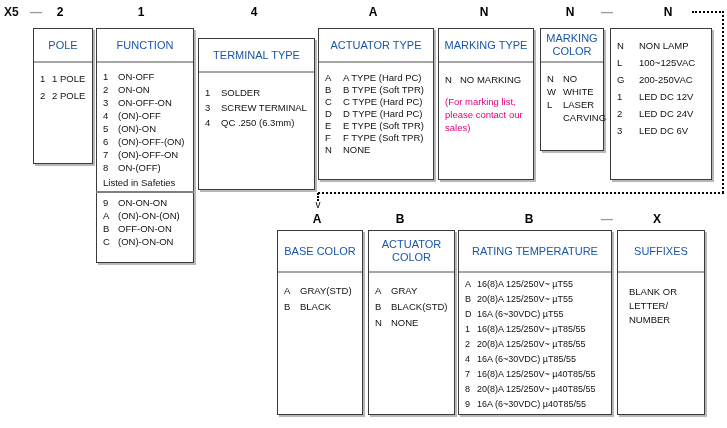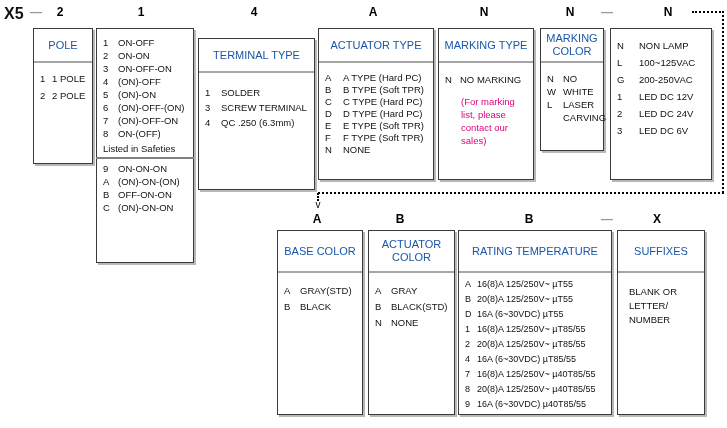--- a/index.html
+++ b/index.html
@@ -1,39 +1,39 @@
 <!DOCTYPE html>
 <html><head>
 <meta charset="utf-8">
 <style>
   html,body{margin:0;padding:0;background:#fff;}
   #stage{position:relative;width:727px;height:428px;background:#fff;overflow:hidden;
          font-family:"Liberation Sans",sans-serif;color:#111;}
   .code{position:absolute;top:5px;font-size:12px;font-weight:bold;color:#000;transform:translateX(-50%);}
   .code2{position:absolute;top:212px;font-size:12px;font-weight:bold;color:#000;transform:translateX(-50%);}
-  .prefix{position:absolute;left:4px;top:5px;font-size:16px;font-weight:bold;}
+  .prefix{position:absolute;left:4px;top:5px;font-size:12px;font-weight:bold;}
   .gdash{color:#9a9a9a;font-weight:bold;}
   .dots-h{position:absolute;border-top:2px dotted #000;}
   .dots-v{position:absolute;border-left:2px dotted #000;}
   .arrow-v{position:absolute;left:318px;top:199px;transform:translateX(-50%);font-size:10px;color:#000;}
   .box{position:absolute;box-sizing:border-box;background:#fff;border:1px solid #3a3a3a;
        box-shadow:2px 2px 0 #b8b8b8;display:flex;flex-direction:column;}
   .hdr{box-sizing:border-box;display:flex;align-items:center;justify-content:center;text-align:center;
        color:#1a56a8;font-size:11px;line-height:13px;border-bottom:2px solid #a6a6a6;padding:2px;flex:0 0 auto;}
   .r1 .hdr{height:34px;} .r2 .hdr{height:42px;}
   .items{padding:7px 3px 0 6px;font-size:9.5px;}
   .row{display:flex;}
   .c{flex:0 0 auto;width:15px;}
   .t{flex:1;}
   .lh12 .row{line-height:12px;} .lh13 .row{line-height:13px;} .lh15 .row{line-height:15px;}
   .lh16 .row{line-height:16px;} .lh17 .row{line-height:17px;}
   .cw12 .c{width:12px;} .cw16 .c{width:16px;} .cw18 .c{width:18px;} .cw22 .c{width:22px;}
   .plain{line-height:12px;margin:3px 0 2px 0;}
   .divider{border-top:2px solid #808080;margin:2px -4px 3px -7px;}
-  .note{color:#e0007f;font-size:9.5px;line-height:13px;margin-top:9px;padding-right:2px;margin-left:16px;}
+  .note{color:#e0007f;font-size:9.5px;line-height:13px;margin-top:9px;padding-right:2px;}
 </style>
 </head>
 <body>
 
 <div id="stage">
 
   <span class="prefix">X5</span>
   <span class="code gdash" style="left:36px">—</span>
   <span class="code" style="left:60px">2</span>
   <span class="code" style="left:141px">1</span>
@@ -64,20 +64,21 @@
           <span class="t">1 POLE</span>
         </div>
       <div class="row">
           <span class="c">2</span>
           <span class="t">2 POLE</span>
         </div>
     </div>
   </div>
 
   <div class="box r1" style="left:96px;top:28px;width:98px;height:235px">
+    <div class="hdr">FUNCTION</div>
     <div class="items lh13">
       <div class="row">
           <span class="c">1</span>
           <span class="t">ON-OFF</span>
         </div>
       <div class="row">
           <span class="c">2</span>
           <span class="t">ON-ON</span>
         </div>
       <div class="row">

